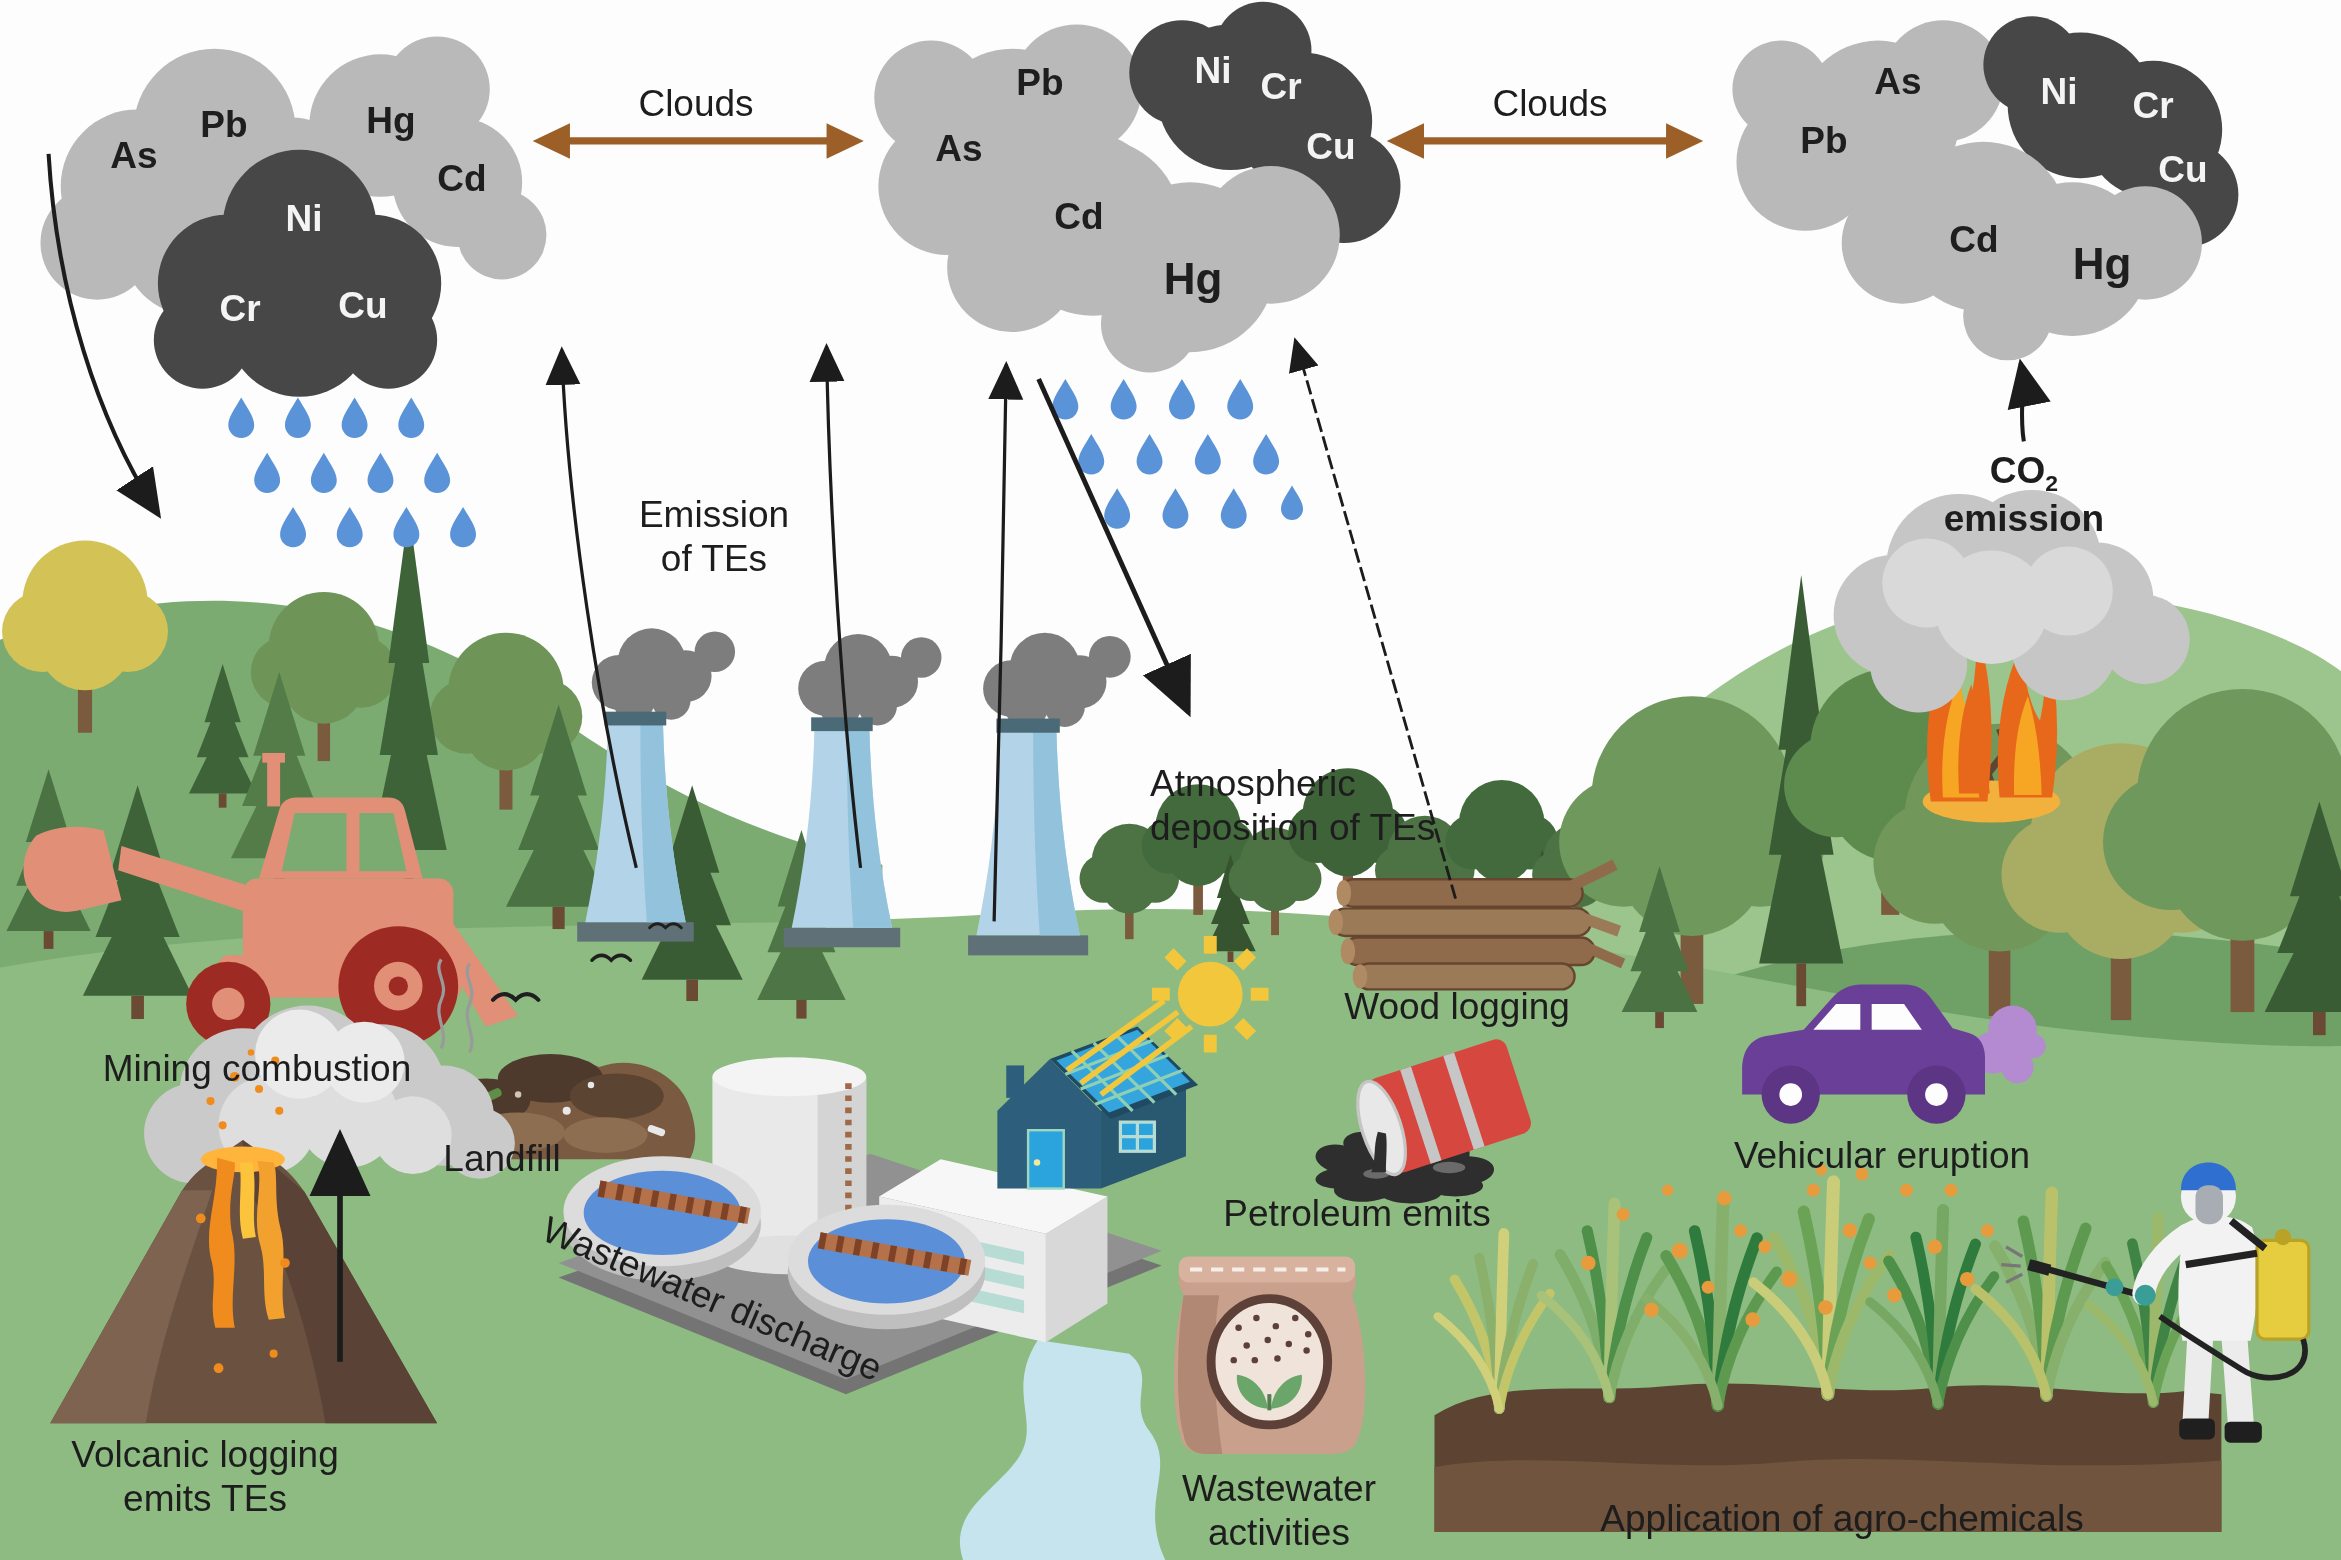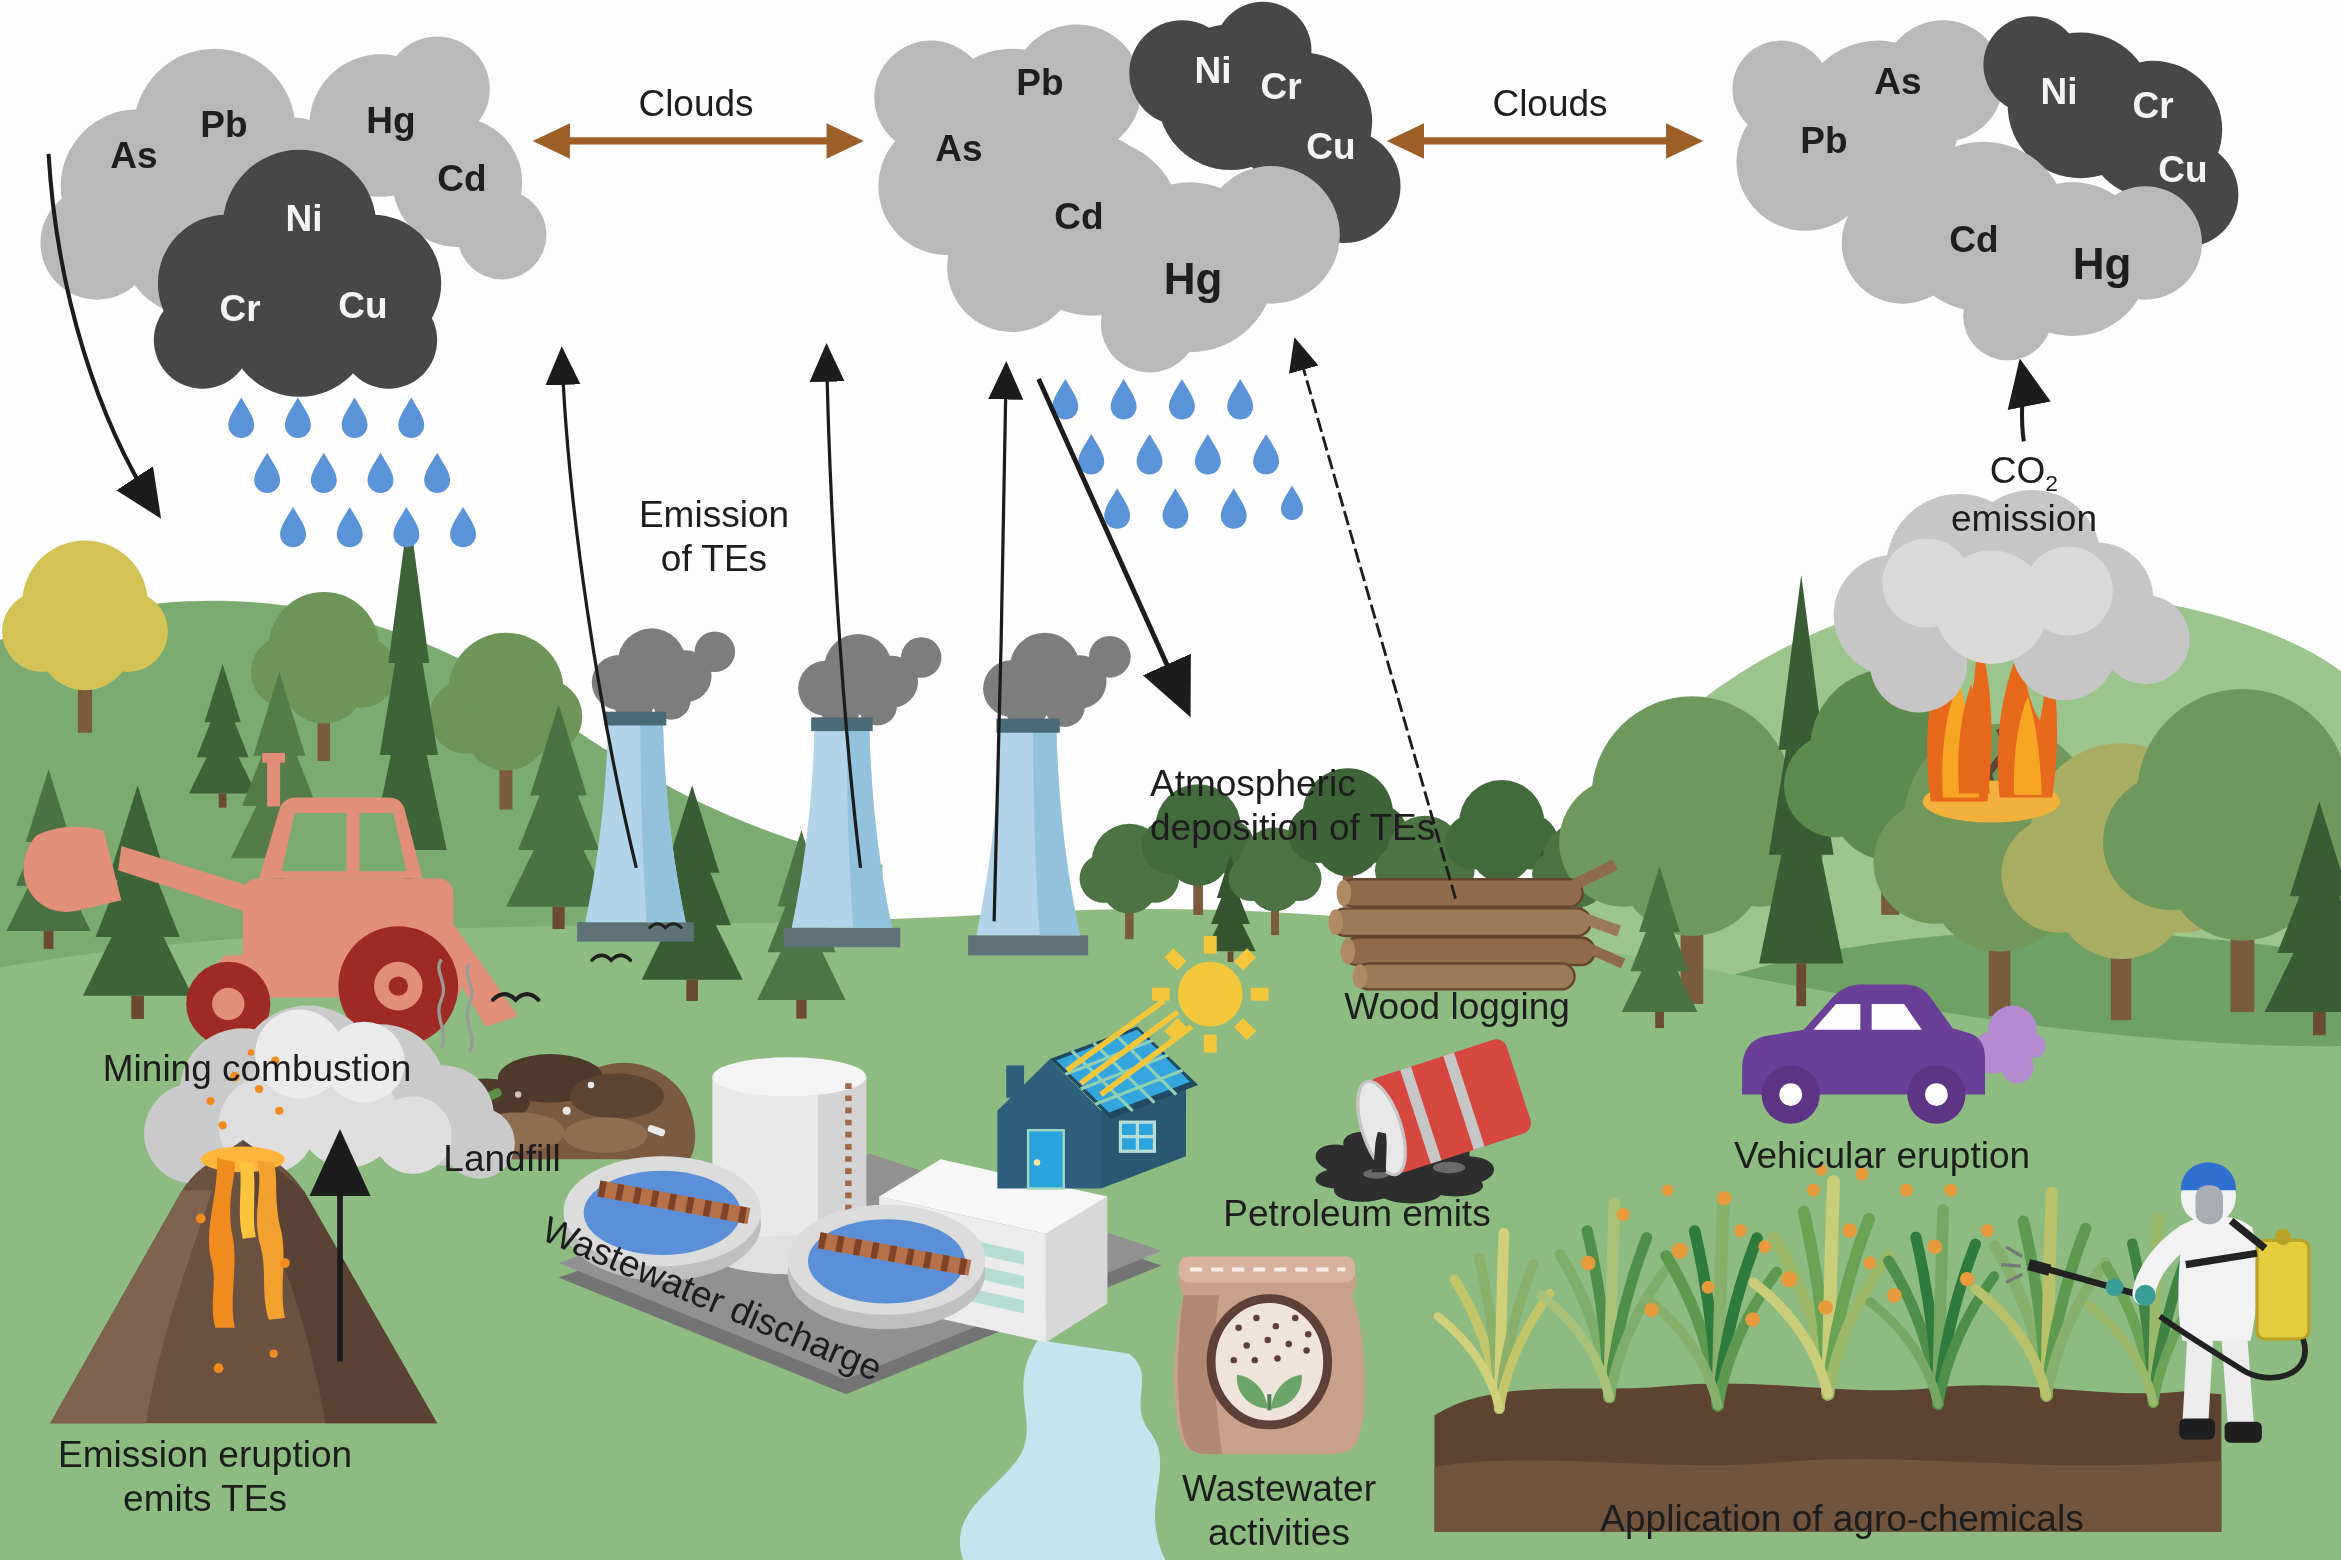--- a/index.html
+++ b/index.html
@@ -3,21 +3,21 @@
 <meta charset="utf-8">
 <style>
   html,body{margin:0;padding:0;background:#fdfdfd;}
   .scene{position:relative;width:2342px;height:1561px;overflow:hidden;
          font-family:"Liberation Sans","DejaVu Sans",sans-serif;}
   .scene svg{position:absolute;left:0;top:0;}
   .lbl{position:absolute;transform:translate(-50%,-50%);
        font:500 37px/1.18 "Liberation Sans","DejaVu Sans",sans-serif;
        color:var(--c-text,#1d1d1d);text-align:center;white-space:nowrap;}
   .lbl span{display:block;}
-  .bold{font-weight:400;}
+  .bold{font-weight:700;}
   .rot{transform:translate(-50%,-50%) rotate(23deg);}
   .la{transform:translate(0,-50%);text-align:left;margin-left:39px;}
   .el{position:absolute;transform:translate(-50%,-50%);
       font:700 37px "Liberation Sans","DejaVu Sans",sans-serif;color:#1e1e1e;white-space:nowrap;}
   .el.w{color:#f4f4f4;}
   .el.big{font-size:44px;}
   sub{font-size:0.62em;}
 </style>
 </head>
 <body>
@@ -567,21 +567,21 @@
 
 <div class="lbl bold" style="left:2024px;top:495px">
   <span><span style="display:inline">CO</span><sub>2</sub></span>
   <span>emission</span>
 </div>
 
 <div class="lbl" style="left:257px;top:1069px">Mining combustion</div>
 <div class="lbl" style="left:502px;top:1159px">Landfill</div>
 
 <div class="lbl" style="left:205px;top:1477px">
-  <span>Emission eruption</span>
+  <span>Volcanic logging</span>
   <span>emits TEs</span>
 </div>
 
 <div class="lbl rot" style="left:712px;top:1299px">Wastewater discharge</div>
 <div class="lbl" style="left:1457px;top:1007px">Wood logging</div>
 <div class="lbl" style="left:1357px;top:1214px">Petroleum emits</div>
 
 <div class="lbl" style="left:1279px;top:1511px">
   <span>Wastewater</span>
   <span>activities</span>

